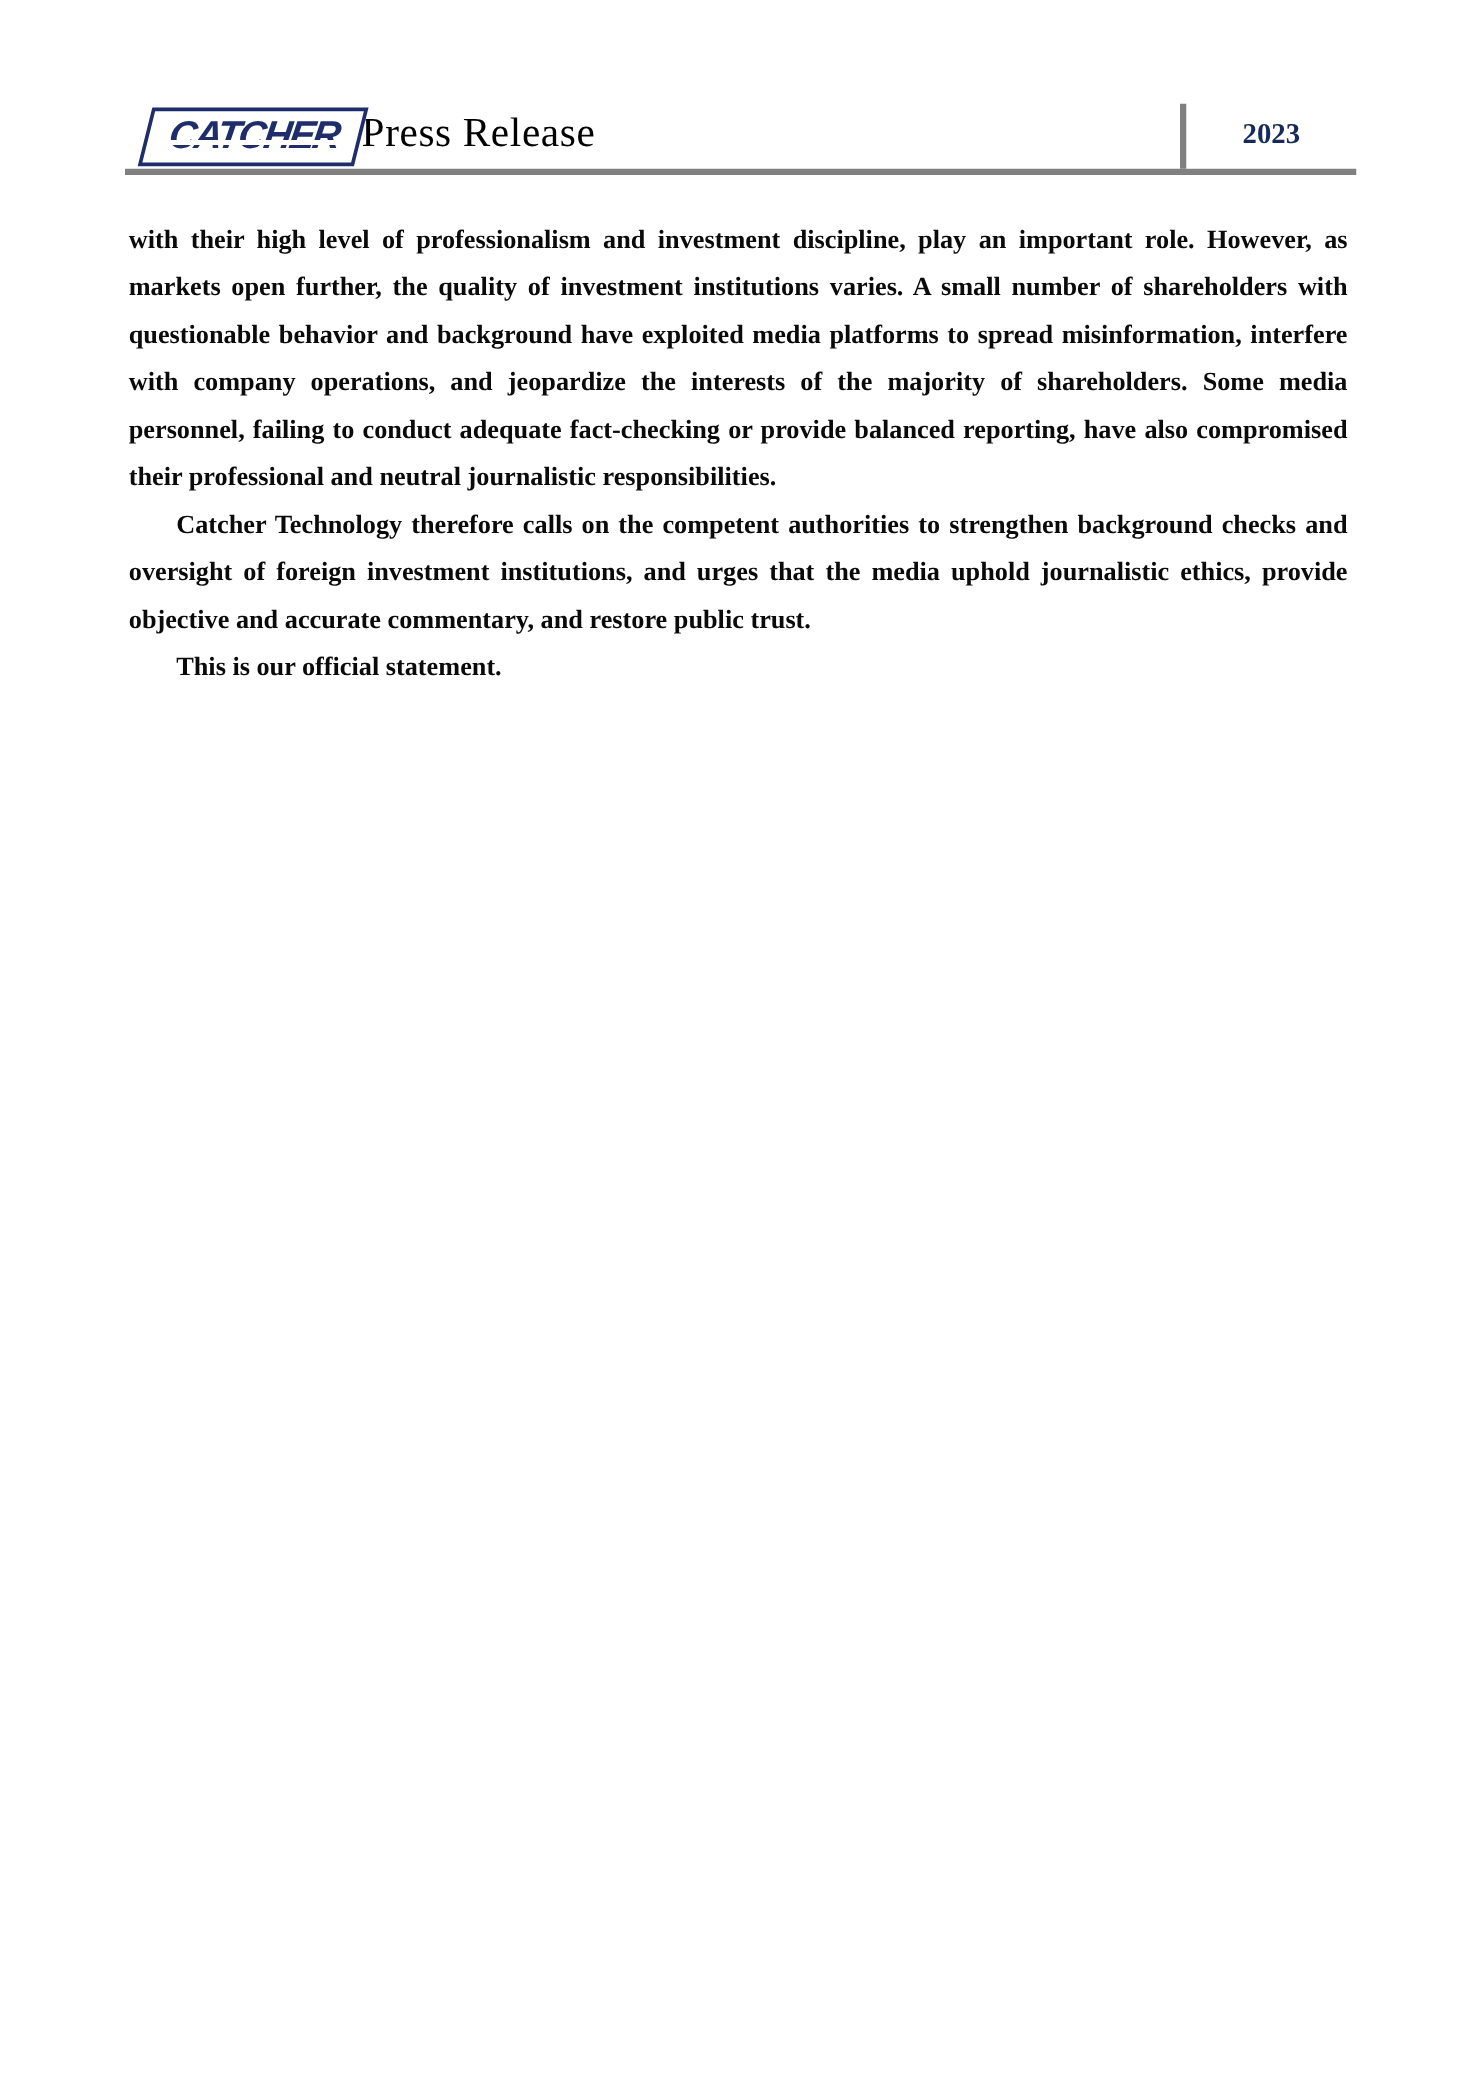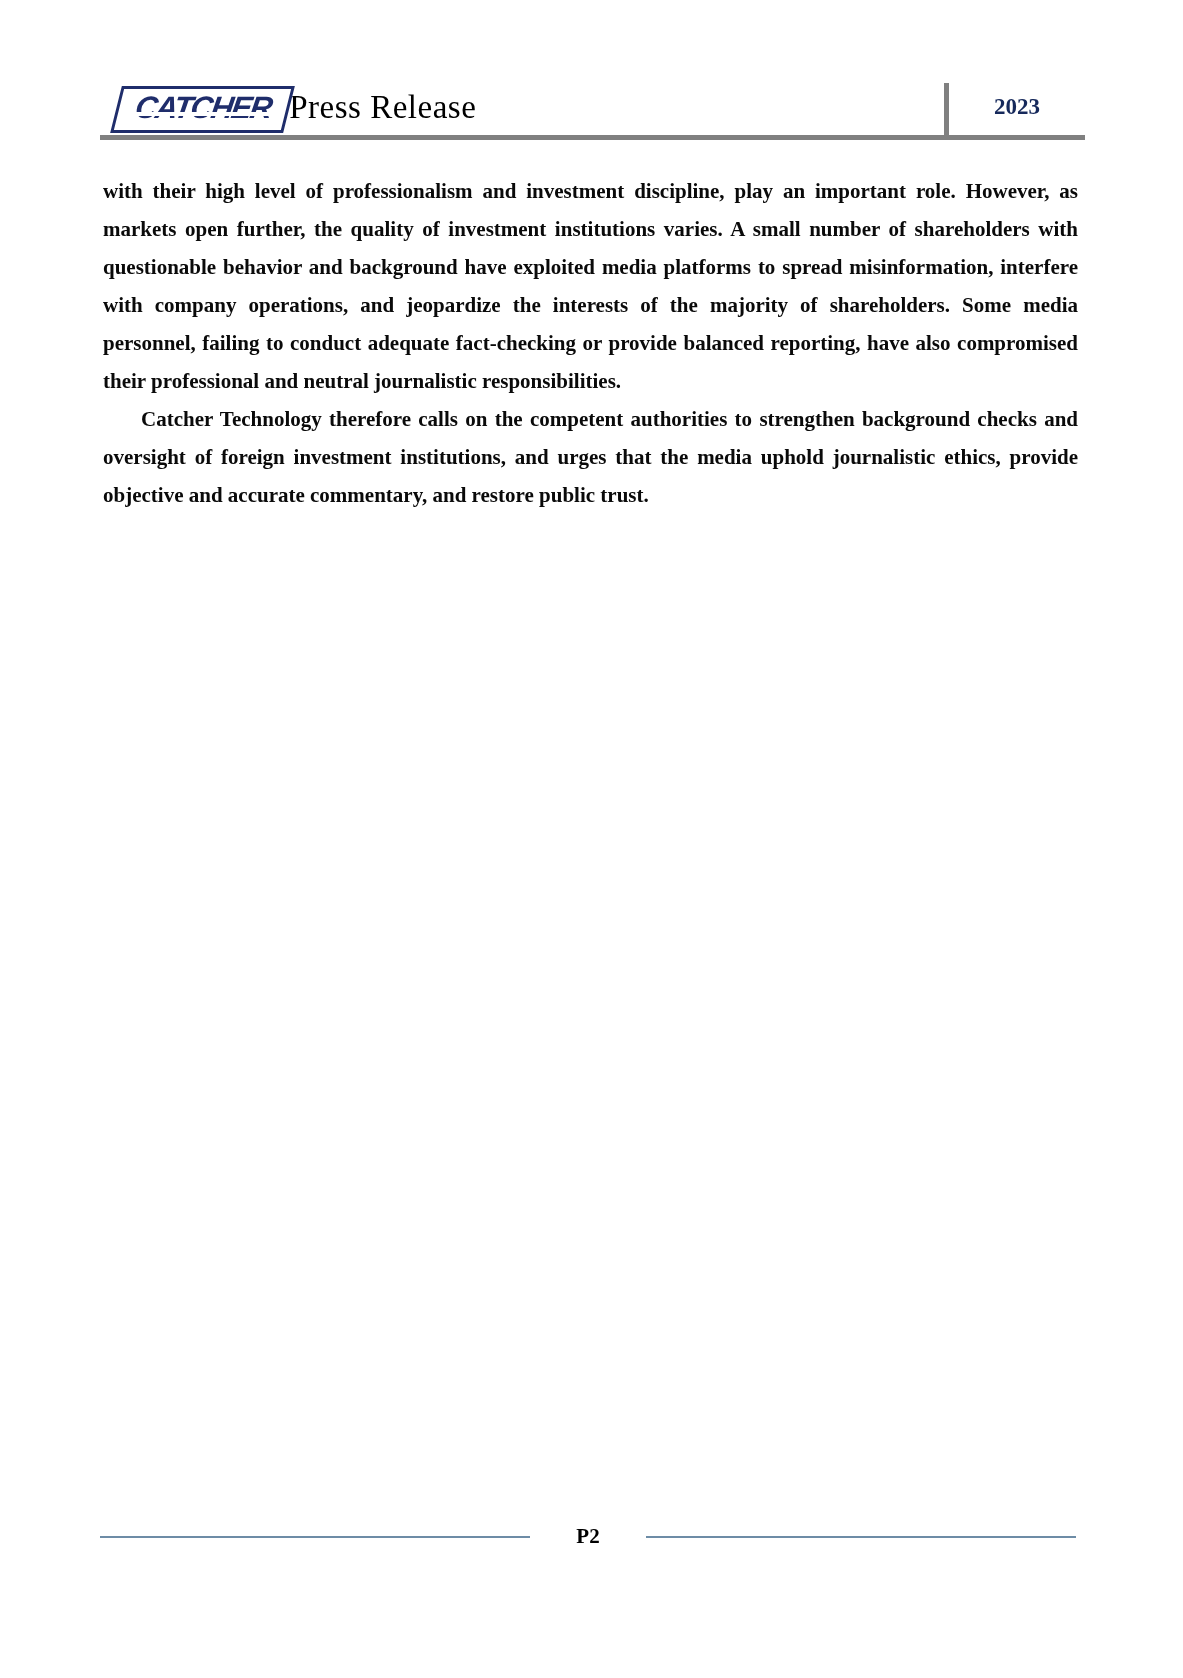--- a/index.html
+++ b/index.html
@@ -122,21 +122,17 @@
       <span class="logo-stripe"></span>
     </div>
     <div class="title">Press Release</div>
     <div class="vbar"></div>
     <div class="year">2023</div>
   </header>
 
   <main class="body-text">
     <p class="para-1">with their high level of professionalism and investment discipline, play an important role. However, as markets open further, the quality of investment institutions varies. A small number of shareholders with questionable behavior and background have exploited media platforms to spread misinformation, interfere with company operations, and jeopardize the interests of the majority of shareholders. Some media personnel, failing to conduct adequate fact-checking or provide balanced reporting, have also compromised their professional and neutral journalistic responsibilities.</p>
     <p class="para-2">Catcher Technology therefore calls on the competent authorities to strengthen background checks and oversight of foreign investment institutions, and urges that the media uphold journalistic ethics, provide objective and accurate commentary, and restore public trust.</p>
+    <p class="para-3">This is our official statement.</p>
   </main>
 
-  <footer class="footer">
-    <span class="frule"></span>
-    <span class="pagenum">P2</span>
-    <span class="frule"></span>
-  </footer>
 
 </div>
 
 </body></html>

